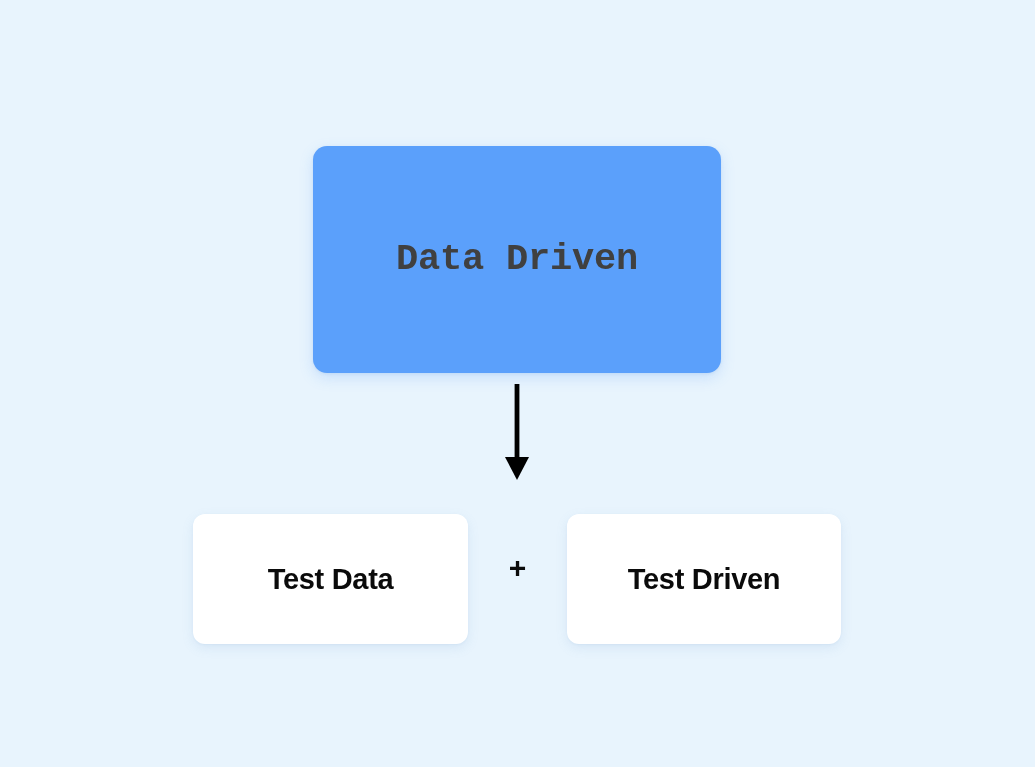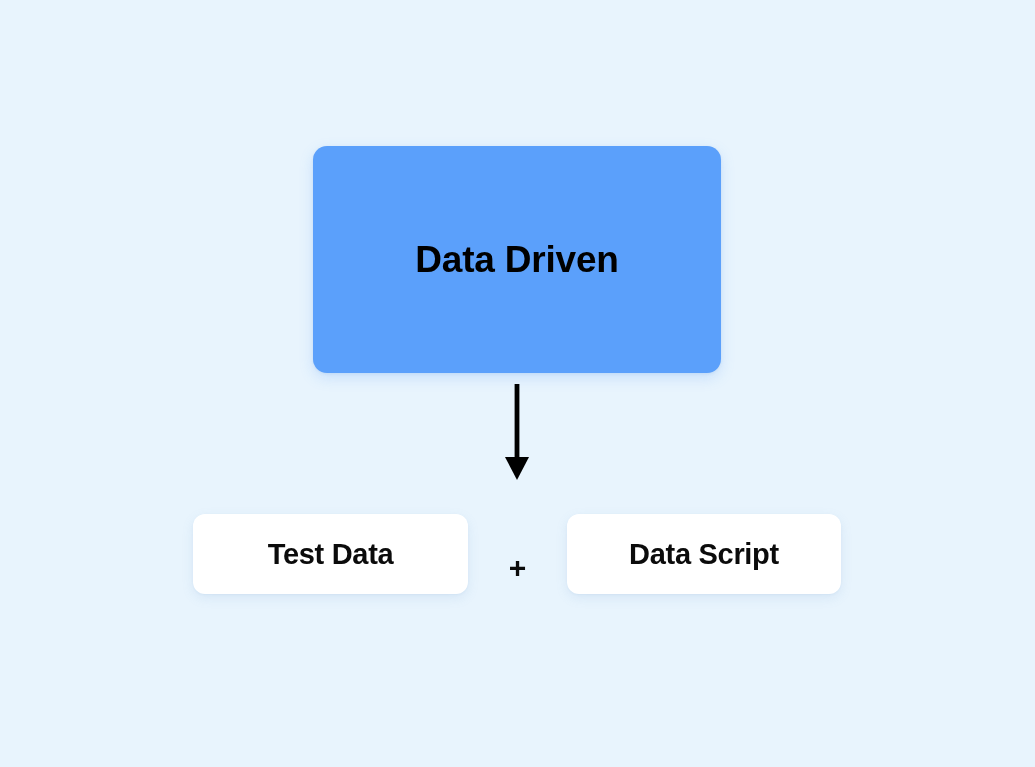--- a/index.html
+++ b/index.html
@@ -32,43 +32,44 @@
     border-radius: 14px;
     box-shadow: 0 5px 14px rgba(91, 160, 251, 0.22),
                 0 1px 3px rgba(60, 110, 180, 0.10);
     display: flex;
     flex-direction: column;
     align-items: center;
     justify-content: center;
     box-sizing: border-box;
   }
   .root-node-label {
-    color: #000000;
+    color: #404040;
     font-size: 37px;
     font-weight: bold;
     line-height: 63px;
     letter-spacing: -0.2px;
     text-align: right;
     white-space: nowrap;
+    font-family: Liberation Mono, monospace;
   }
 
   
   .connector-arrow {
     position: absolute;
     left: 495px;
     top: 381px;
     width: 44px;
     height: 103px;
   }
 
   
   .leaf-card {
     position: absolute;
     top: 514px;
-    height: 80px;
+    height: 130px;
     background: #ffffff;
     border-radius: 12px;
     box-shadow: 0 4px 12px rgba(100, 150, 200, 0.13),
                 0 1px 2px rgba(100, 150, 200, 0.08);
     display: flex;
     align-items: center;
     justify-content: center;
     box-sizing: border-box;
   }
   .leaf-card.left  { left: 193px; width: 275px; }
@@ -113,16 +114,16 @@
     </svg>
   </div>
 
   <div class="leaf-card left">
     <span class="leaf-card-label">Test Data</span>
   </div>
 
   <div class="plus-operator">+</div>
 
   <div class="leaf-card right">
-    <span class="leaf-card-label">Data Script</span>
+    <span class="leaf-card-label">Test Driven</span>
   </div>
 
 </div>
 
 </body></html>

